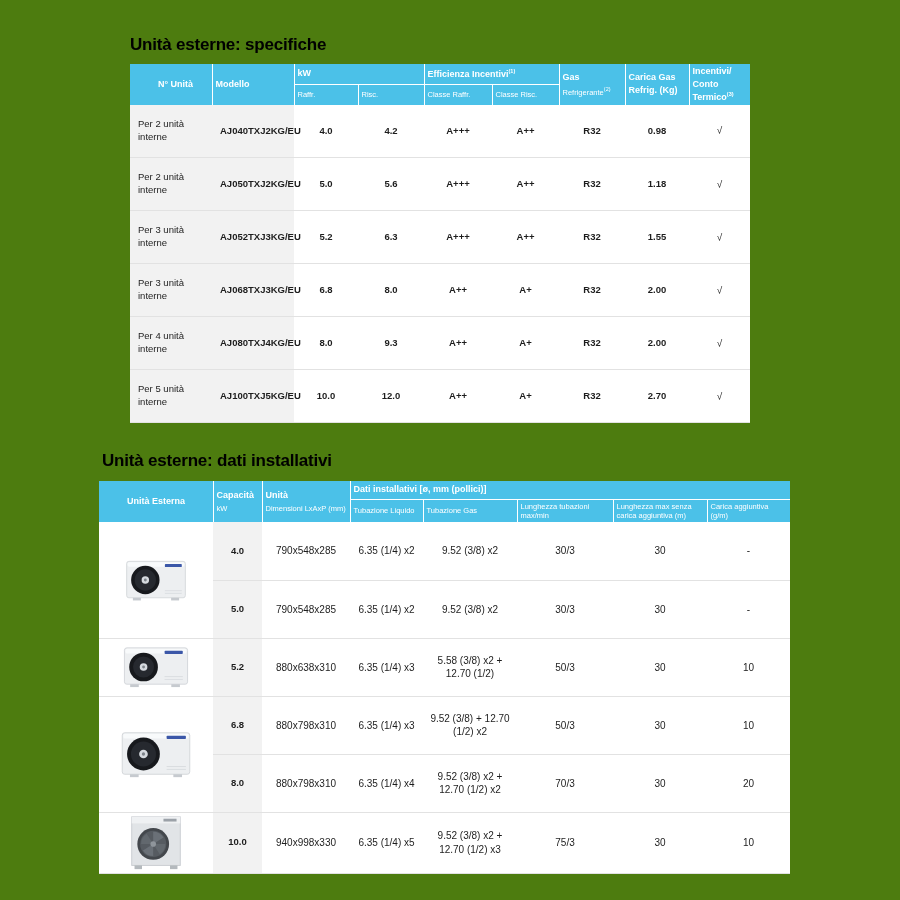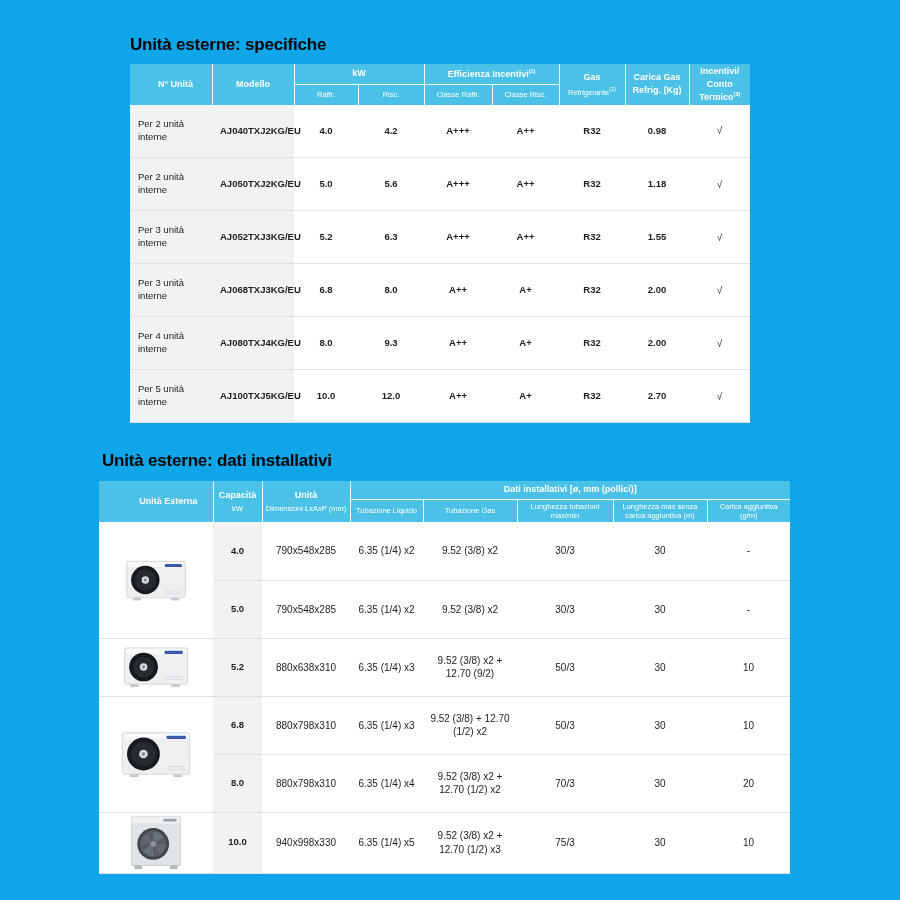--- a/index.html
+++ b/index.html
@@ -1,29 +1,29 @@
 <!DOCTYPE html>
 <html><head>
 <meta charset="utf-8">
 <style>
   * { margin:0; padding:0; box-sizing:border-box; }
   html,body { background:#fff; }
   body { font-family:"Liberation Sans", sans-serif; }
-  .page { position:relative; width:900px; height:900px; background:#0ea5e9; overflow:hidden; }
+  .page { position:relative; width:900px; height:900px; background:#4d7c0f; overflow:hidden; }
 
   .section-title { position:absolute; font-size:17px; font-weight:bold; color:#000; letter-spacing:-0.2px; }
   #spec-title { left:130px; top:35px; }
   #install-title { left:102px; top:451px; }
 
   table { position:absolute; border-collapse:collapse; table-layout:fixed; }
   #spec-table { left:130px; top:64px; width:620px; }
   #install-table { left:99px; top:481px; width:691px; }
 
   thead th {
-    background:#4bc1e8; color:#fff; font-weight:bold; text-align:center;
+    background:#4bc1e8; color:#fff; font-weight:bold; text-align:left;
     vertical-align:middle; padding:2px 3px; font-size:9px; line-height:1.25;
     border-left:1px solid #fff;
   }
   thead tr:first-child th:first-child { border-left:none;padding-left:28px; }
   thead tr.subrow th { border-top:1px solid #fff; }
   thead th.group { height:16px; }
   thead tr.subrow th { height:17px; font-weight:normal; font-size:7.5px;margin-left:42px; }
   #install-table thead th.group { height:18px;margin-top:36px; }
   #install-table thead tr.subrow th { height:22px; }
   th .l2 { display:block; font-size:7.5px; font-weight:normal; margin-top:2px; }
@@ -232,21 +232,21 @@
               <line x1="45" y1="33" x2="64" y2="33" stroke="#d9dcdf"></line>
               <line x1="45" y1="36" x2="64" y2="36" stroke="#d9dcdf"></line>
               <rect x="9" y="41" width="9" height="3" fill="#c6cacf"></rect>
               <rect x="52" y="41" width="9" height="3" fill="#c6cacf"></rect>
             </svg>
           </div>
         </td>
         <td class="shade bold">5.2</td>
         <td class="small">880x638x310</td>
         <td class="small">6.35 (1/4) x3</td>
-        <td class="small">9.52 (3/8) x2 + 12.70 (9/2)</td>
+        <td class="small">5.58 (3/8) x2 + 12.70 (1/2)</td>
         <td class="small">50/3</td>
         <td class="small">30</td>
         <td class="small">10</td>
       </tr>
       <tr>
         <td class="img-cell" rowspan="2">
           <div class="unit-fig">
             <svg width="74" height="54" viewBox="0 0 76 56">
               <rect x="3" y="6" width="70" height="43" rx="2.5" fill="#edeff1" stroke="#d3d6da"></rect>
               <rect x="4" y="7" width="68" height="5" rx="2" fill="#f8fafb"></rect>

